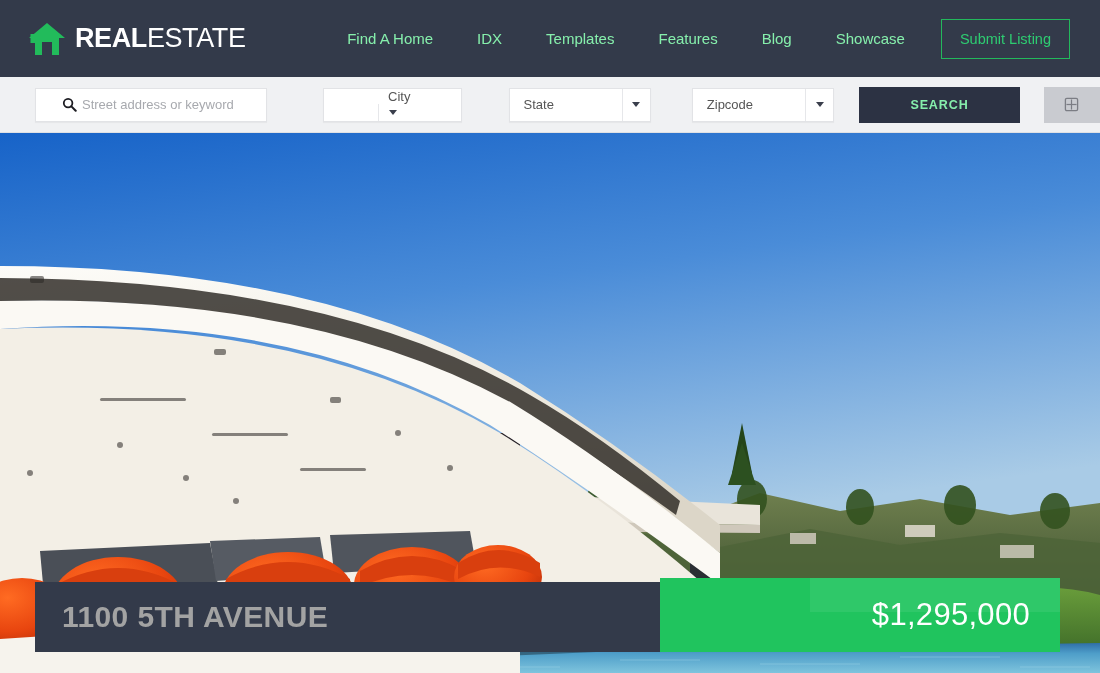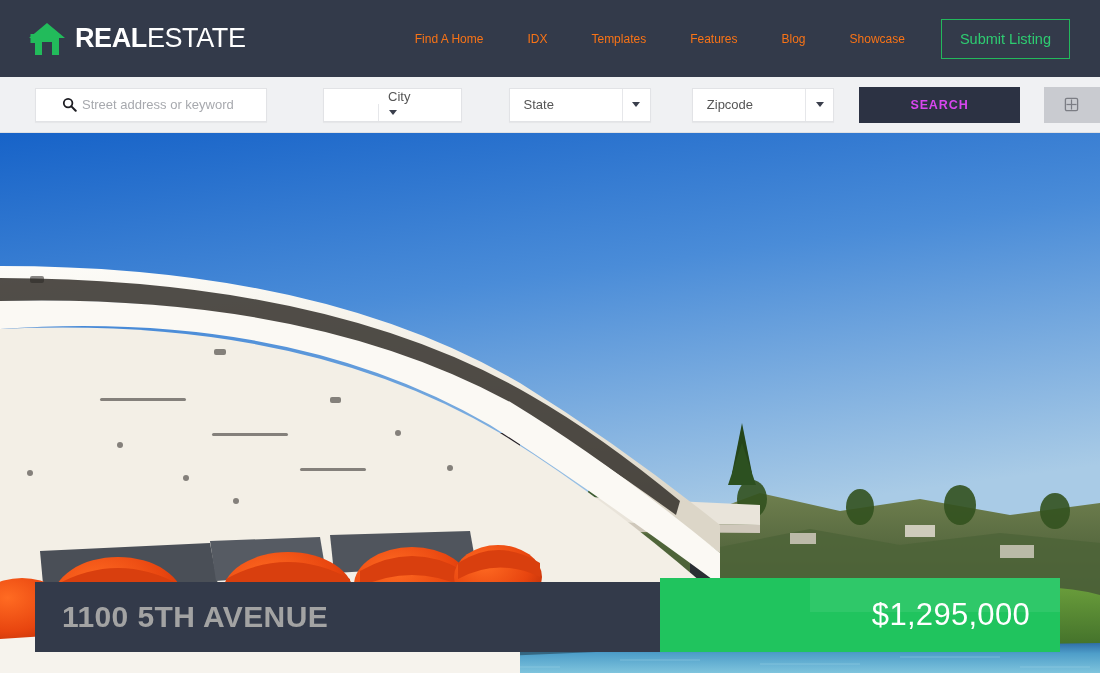--- a/index.html
+++ b/index.html
@@ -19,21 +19,21 @@
   .house-icon { width:38px; height:34px; display:block; flex:0 0 auto; }
   .brand-text {
     margin-left:9px; font-size:27px; letter-spacing:-0.4px;
     color:#ffffff; white-space:nowrap; line-height:1;
   }
   .brand-bold { font-weight:bold; }
   .brand-light { font-weight:300; }
 
   .nav { display:flex; align-items:center; margin-left:auto; margin-right:30px; }
   .nav-item {
-    color:#f97316; font-size:12px; padding:0 22px;
+    color:#86efac; font-size:15px; padding:0 22px;
     text-decoration:none; white-space:nowrap; cursor:pointer;
   }
   .nav-cta {
     border:1px solid #23b85c; color:#2ecc71; font-size:14.5px;
     padding:11px 18px; margin-left:14px; background:transparent;
     white-space:nowrap; cursor:pointer; font-family:inherit;
   }
 
   
   .searchbar {
@@ -67,21 +67,21 @@
     width:28px; height:100%; border-left:1px solid #e6e7ea;
     display:flex; align-items:center; justify-content:center;
   }
   .caret {
     width:0; height:0; border-left:4px solid transparent;
     border-right:4px solid transparent; border-top:5px solid #3a3f4c;
   }
 
   .search-btn {
     margin-left:25px; width:172px; height:36px; background:#2c3243;
-    color:#d946ef; border:none; font-size:12.5px; font-weight:bold;
+    color:#86efac; border:none; font-size:12.5px; font-weight:bold;
     letter-spacing:0.9px; cursor:pointer; font-family:inherit;
   }
   .grid-btn {
     margin-left:24px; width:60px; height:36px; background:#c9cbd0;
     border:none; cursor:pointer; display:flex;
     align-items:center; justify-content:center;
   }
 
   
   .hero { position:absolute; top:133px; left:0; width:1100px; height:540px; overflow:hidden; background:#8fb4d8; }

